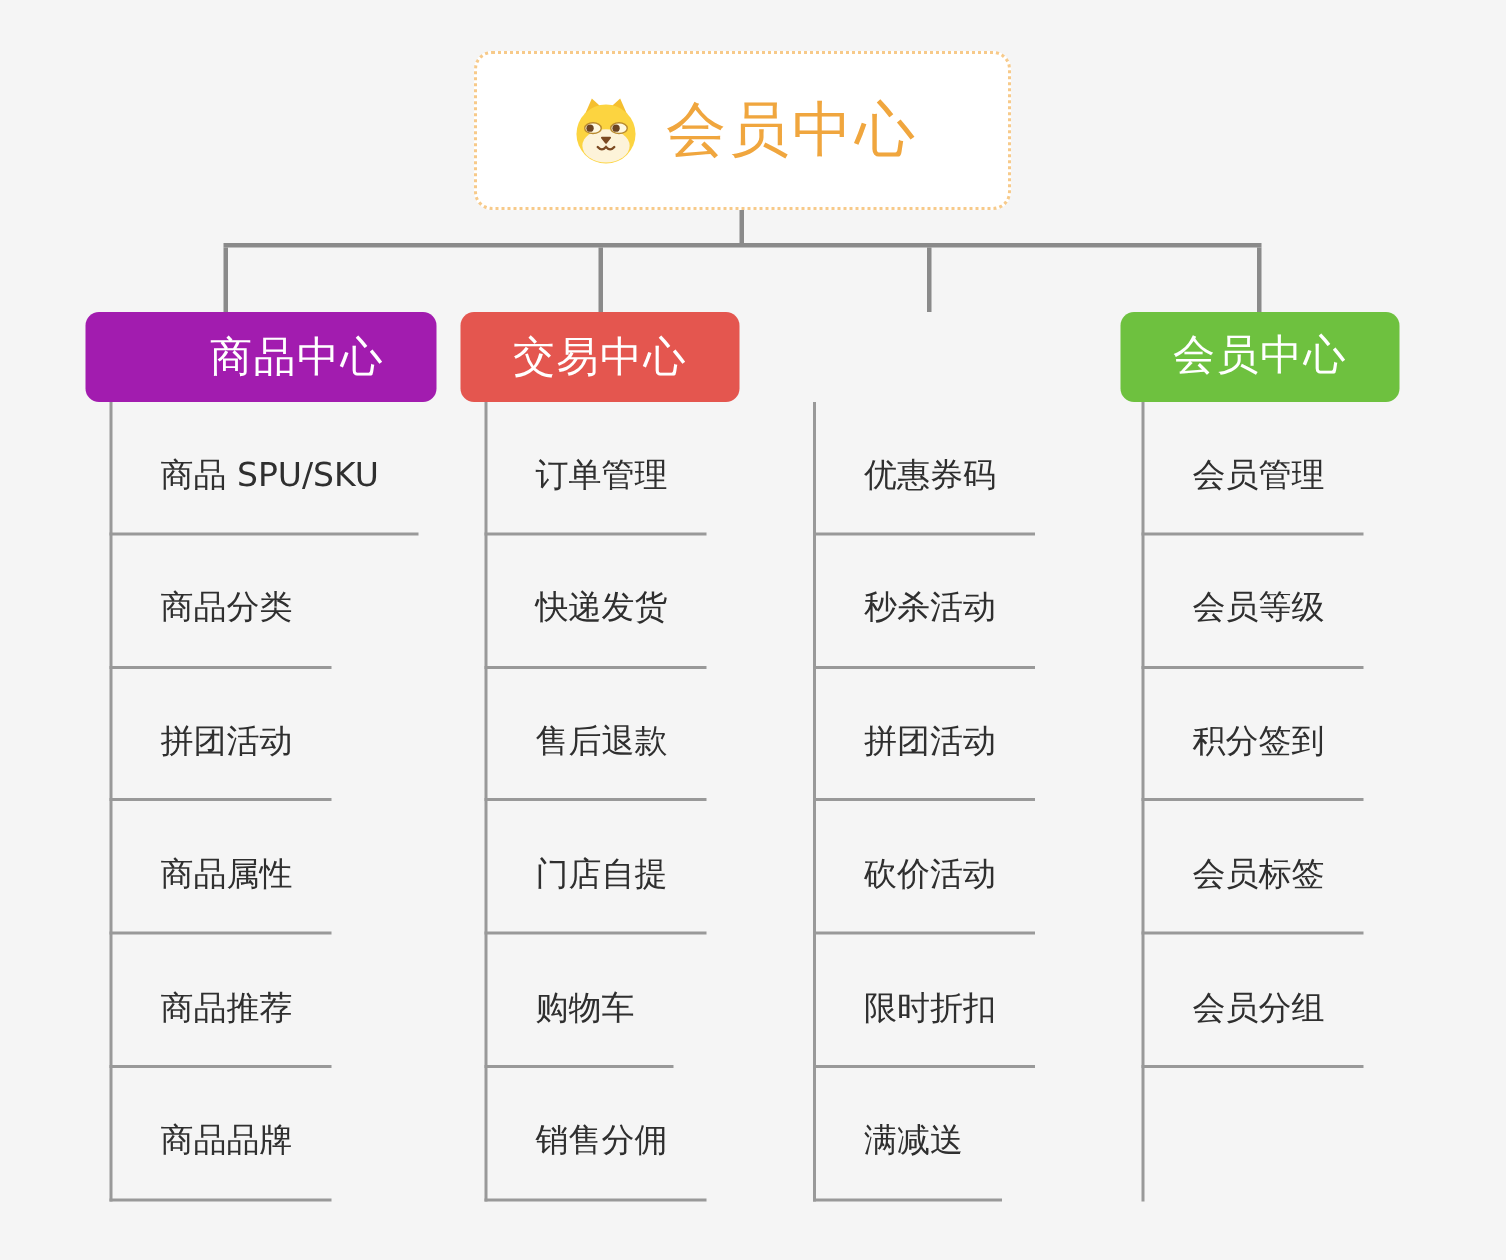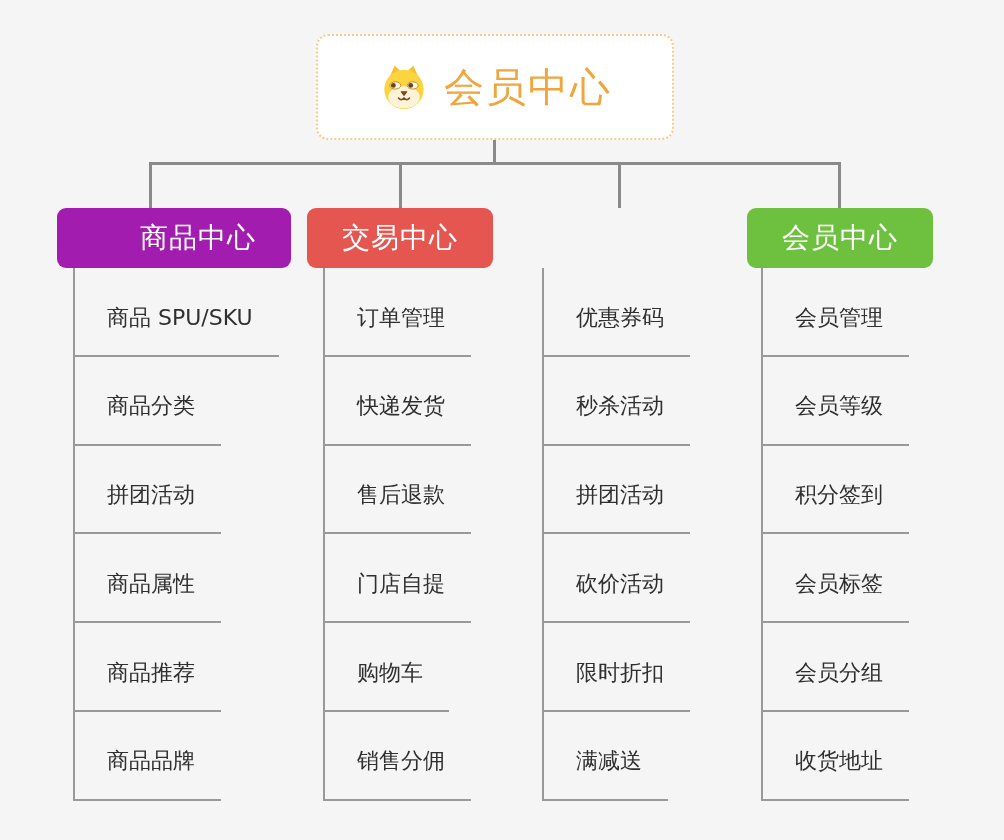--- a/index.html
+++ b/index.html
@@ -175,18 +175,15 @@
       </div>
     <div class="slot">
         <span class="leaf">积分签到</span>
       </div>
     <div class="slot">
         <span class="leaf">会员标签</span>
       </div>
     <div class="slot">
         <span class="leaf">会员分组</span>
       </div>
-    <div class="slot">
-        <span class="leaf">收货地址</span>
-      </div>
   </div>
 
 </div>
 
 </body></html>

